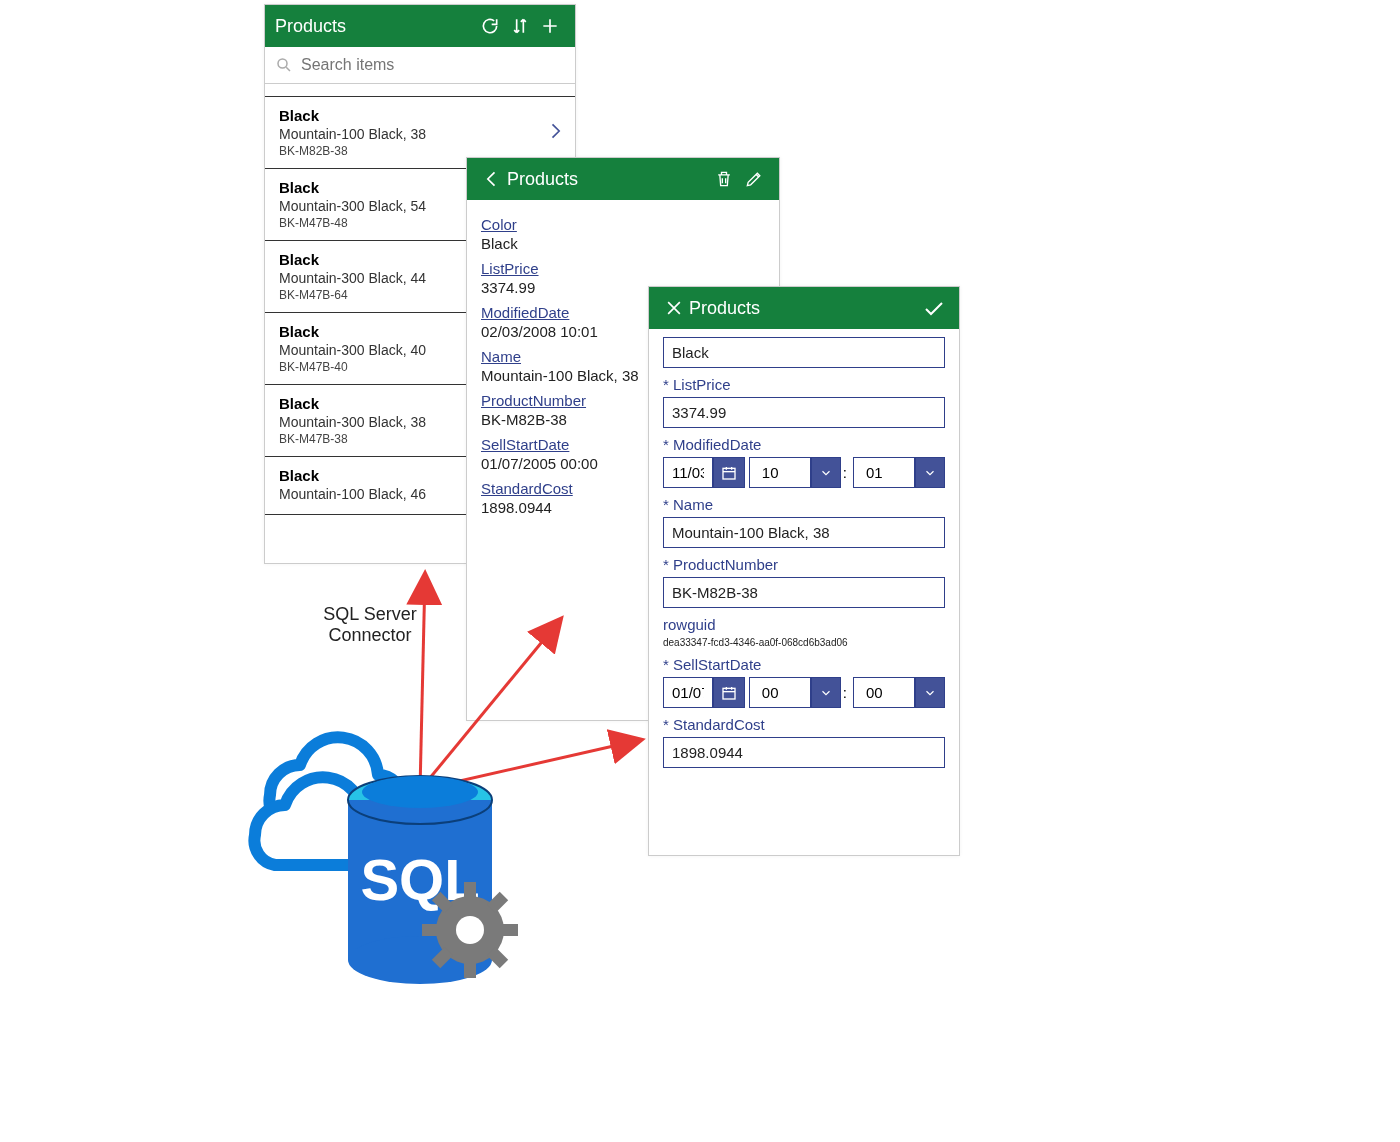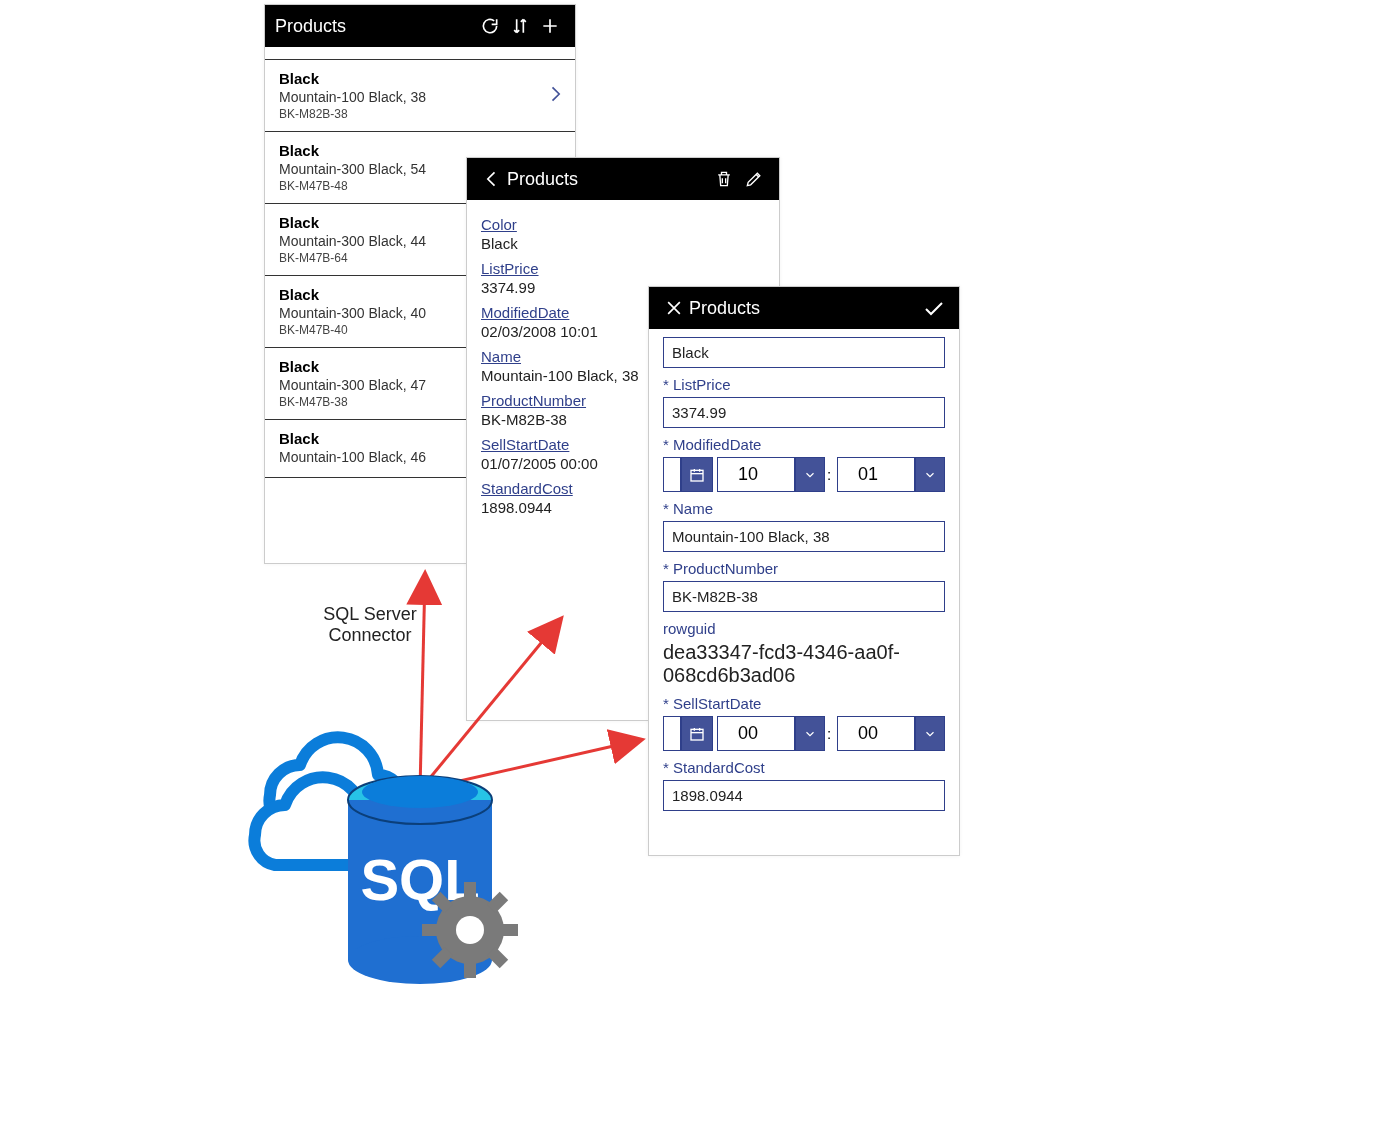--- a/index.html
+++ b/index.html
@@ -11,21 +11,21 @@
     position: relative;
     overflow: hidden;
   }
   .panel {
     position: absolute;
     background: #fff;
     border: 1px solid #ccc;
     box-shadow: 0 0 4px rgba(0,0,0,.05);
   }
   .panel-header {
-    background: #000000;
+    background: #15803d;
     color: #fff;
     display: flex;
     align-items: center;
     height: 42px;
     padding: 0 10px;
     font-size: 18px;
   }
   .panel-header .title { flex: 1; }
   .hdr-icon {
     width: 30px; height: 30px;
@@ -80,29 +80,29 @@
   .date-row { display:flex; align-items:stretch; gap:0; }
   .date-input {
     flex:1; border:1px solid #2f3f8a; padding:6px 8px; font-size:15px; min-width:0;
   }
   .cal-btn {
     width:30px; background:#435298; border:1px solid #2f3f8a;
     display:flex; align-items:center; justify-content:center; cursor:pointer;
   }
   .cal-btn svg{ fill:#fff; stroke:#fff;}
   .time-input {
-    width:36px; border:1px solid #2f3f8a; padding:6px 20px; font-size:18px; text-align:left; margin-left:4px;
+    width:36px; border:1px solid #2f3f8a; padding:6px 12px; font-size:15px; text-align:left; margin-left:4px;
   }
   .dd-btn {
     width:28px; background:#435298; border:1px solid #2f3f8a;
     display:flex; align-items:center; justify-content:center; cursor:pointer;
   }
   .dd-btn svg{ stroke:#fff; fill:none;}
   .colon { padding:0 2px; align-self:center; }
-  .ro-value { color:#222; font-size:20px; margin-bottom:4px;}
+  .ro-value { color:#222; font-size:10px; margin-bottom:4px;}
 
   
   #connector-label {
     position:absolute; left:300px; top:604px; width:140px;
     text-align:center; font-size:18px; color:#222;
   }
   #arrow-layer {
     position:absolute; left:0; top:0; width:1400px; height:1142px;
     pointer-events:none;
   }
@@ -125,20 +125,27 @@
     <span class="hdr-icon">
       <svg width="20" height="20" viewBox="0 0 24 24">
           <path d="M8 4v16M8 20l-3-3M8 20l3-3M16 20V4M16 4l-3 3M16 4l3 3" stroke-width="2"></path>
         </svg>
     </span>
     <span class="hdr-icon">
       <svg width="20" height="20" viewBox="0 0 24 24">
           <path d="M12 4v16M4 12h16" stroke-width="2"></path>
         </svg>
     </span>
+  </div>
+  <div class="search-row">
+    <svg width="18" height="18" viewBox="0 0 24 24">
+        <circle cx="10" cy="10" r="6" stroke-width="2"></circle>
+        <path d="M20 20l-5-5" stroke-width="2"></path>
+      </svg>
+    <input class="search-input" type="text" placeholder="Search items" style="">
   </div>
   <div class="spacer-row"></div>
   <div id="list-items">
       <div class="list-item">
         <div class="li-title">Black</div>
         <div class="li-sub">Mountain-100 Black, 38</div>
         <div class="li-code">BK-M82B-38</div>
         <span class="chevron"><svg width="20" height="20" viewBox="0 0 24 24">
             <path d="M9 4l8 8-8 8" stroke-width="2"></path>
           </svg></span>
@@ -153,21 +160,21 @@
         <div class="li-sub">Mountain-300 Black, 44</div>
         <div class="li-code">BK-M47B-64</div>
       </div>
       <div class="list-item">
         <div class="li-title">Black</div>
         <div class="li-sub">Mountain-300 Black, 40</div>
         <div class="li-code">BK-M47B-40</div>
       </div>
       <div class="list-item">
         <div class="li-title">Black</div>
-        <div class="li-sub">Mountain-300 Black, 47</div>
+        <div class="li-sub">Mountain-300 Black, 38</div>
         <div class="li-code">BK-M47B-38</div>
       </div>
       <div class="list-item">
         <div class="li-title">Black</div>
         <div class="li-sub">Mountain-100 Black, 46</div>
       </div>
     </div>
 </div>
 
 <div id="detail-panel" class="panel">

